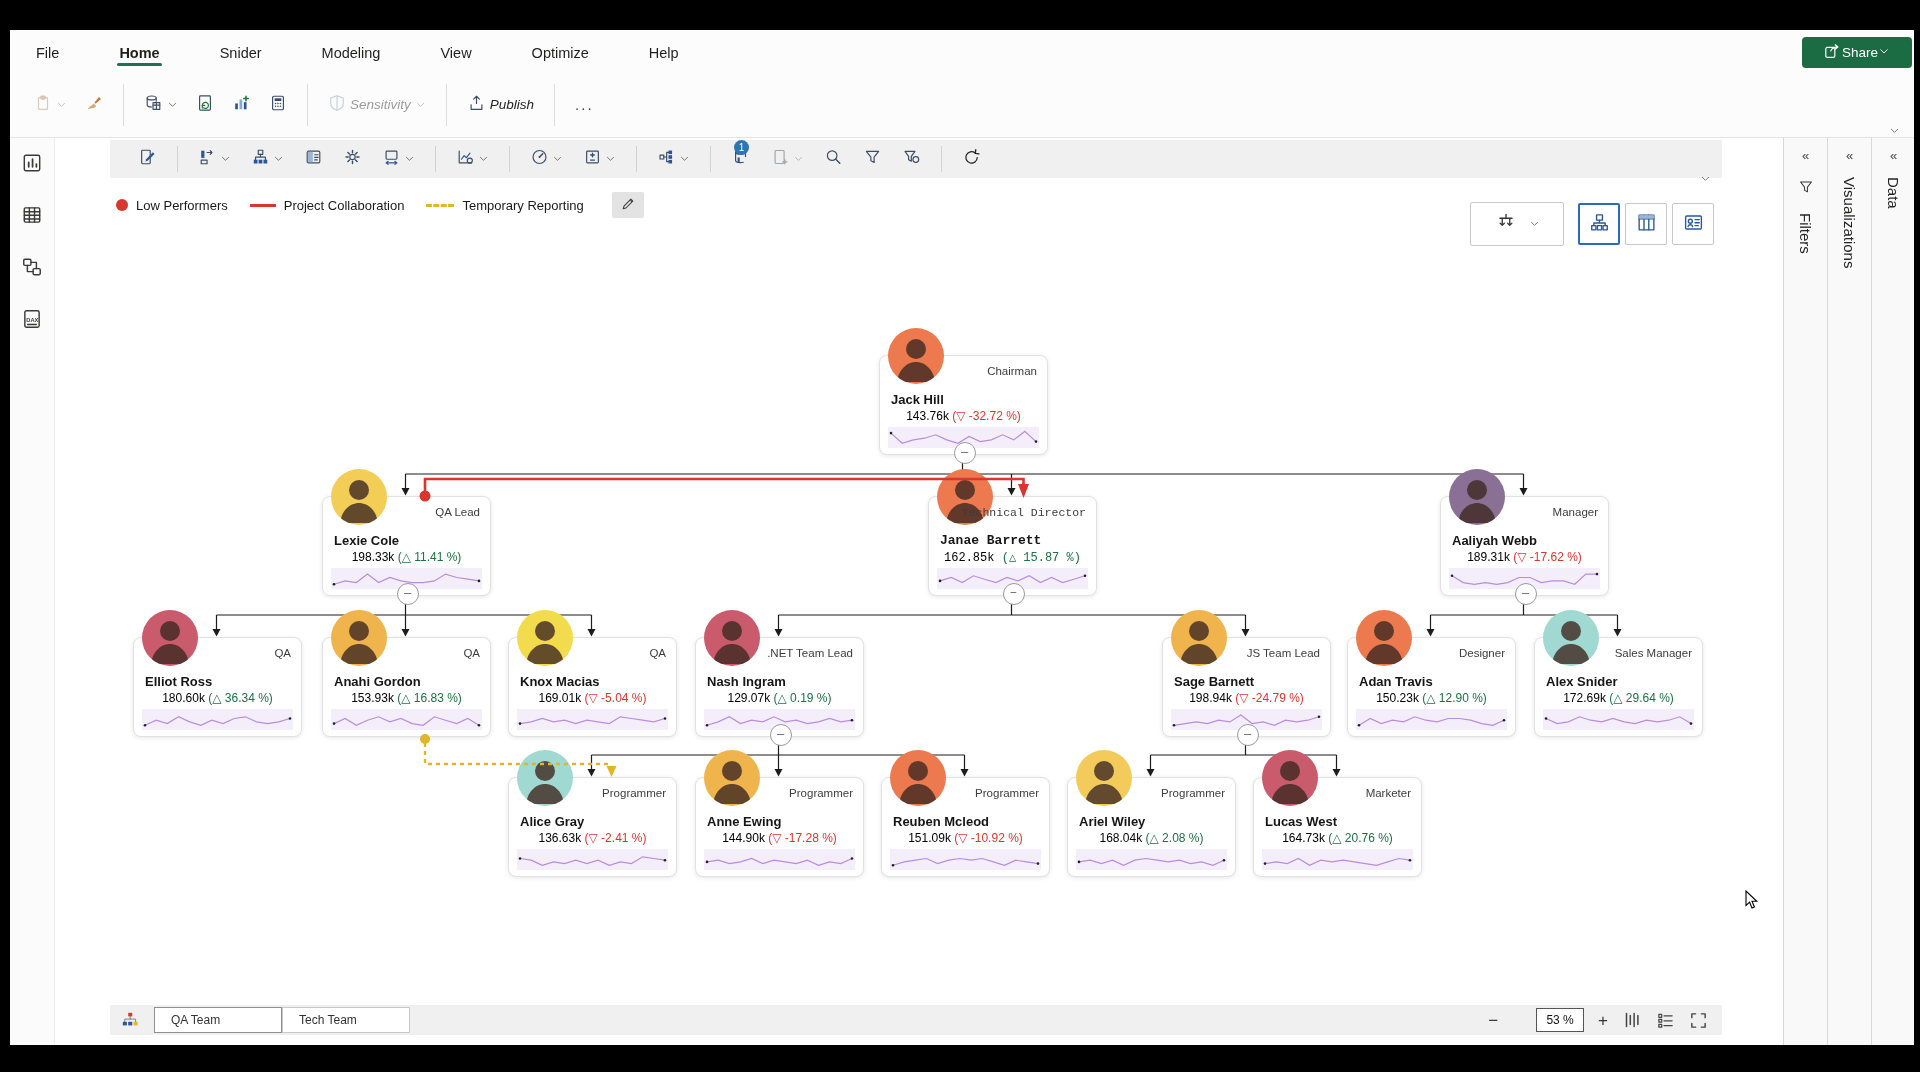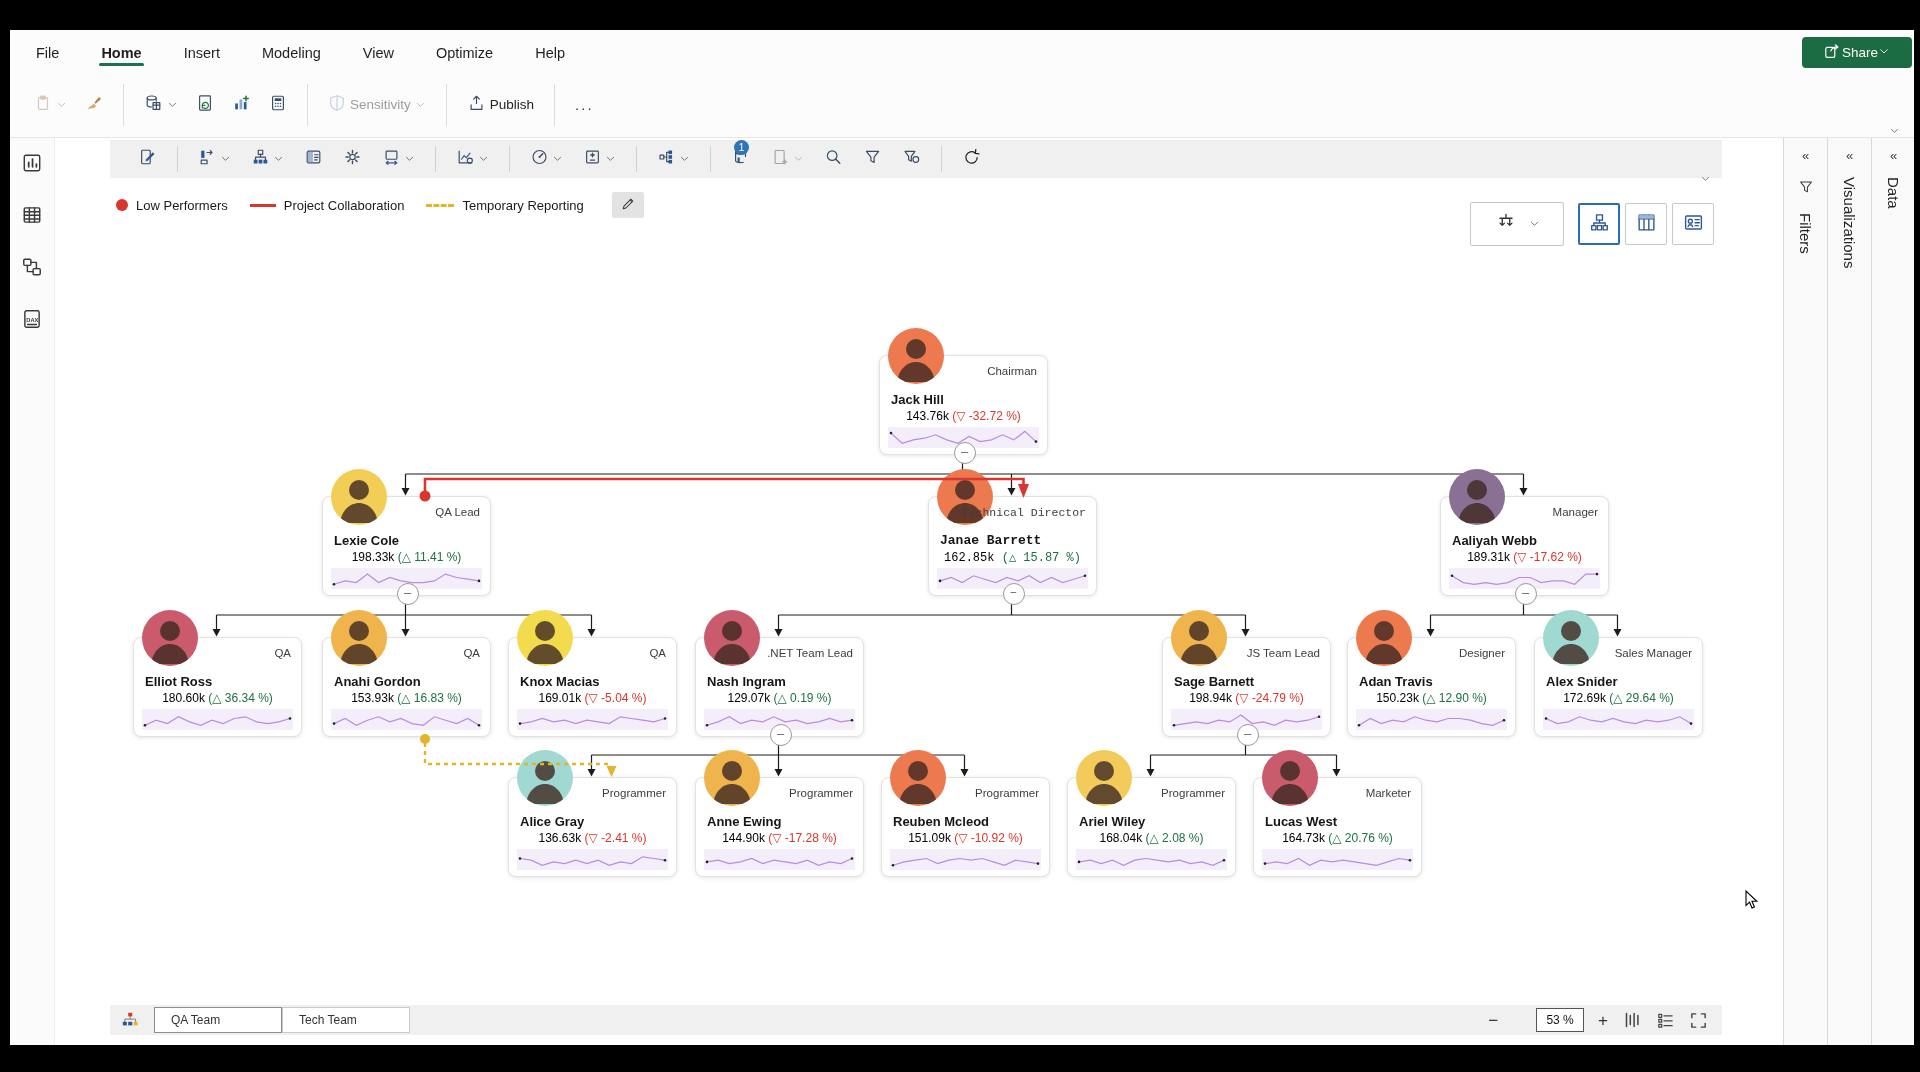--- a/index.html
+++ b/index.html
@@ -1,31 +1,31 @@
 <!DOCTYPE html>
 <html><head>
 <meta charset="utf-8">
 <style>
   html,body{margin:0;padding:0;background:#000;width:1920px;height:1072px;overflow:hidden;
     font-family:"Liberation Sans","DejaVu Sans",sans-serif;-webkit-font-smoothing:antialiased;}
   .screen{position:absolute;left:10px;top:30px;width:1904px;height:1015px;background:#fff;overflow:hidden;}
   
   .menubar{position:absolute;left:0;top:0;width:100%;height:42px;background:#fcfcfc;}
-  .menu-items{position:absolute;left:24px;top:0;height:42px;display:flex;gap:38px;align-items:center;}
+  .menu-items{position:absolute;left:24px;top:0;height:42px;display:flex;gap:56px;align-items:center;}
   .menu-item{font-size:14.5px;color:#201f1e;cursor:pointer;padding:9px 2px 6px 2px;position:relative;}
   .menu-item.active{font-weight:bold;}
   .menu-item.active::after{content:"";position:absolute;left:0;right:0;bottom:1px;height:3px;background:#1f6f54;border-radius:2px;}
   .share-btn{position:absolute;right:2px;top:7px;width:110px;height:31px;background:#1b6c43;border:none;border-radius:4px;
     color:#fff;font-size:13.5px;display:flex;align-items:center;justify-content:center;cursor:pointer;font-family:inherit;}
   
   .ribbon{position:absolute;left:0;top:42px;width:100%;height:66px;background:#fcfcfc;border-bottom:1px solid #e4e4e4;
     display:flex;align-items:center;padding-left:24px;box-sizing:border-box;gap:20px;}
   .rgroup{display:flex;align-items:center;gap:18px;}
   .rsep{width:1px;height:42px;background:#dcdcdc;}
-  .ric{display:flex;align-items:center;gap:4px;color:#3b3a39;cursor:pointer;}
+  .ric{display:flex;align-items:center;gap:4px;color:#3b3a39;cursor:pointer;font-style:italic;}
   .ric .lbl{font-size:13.5px;color:#252423;}
   .disabled{opacity:.45;filter:grayscale(35%);}
   .dots{font-size:15px;letter-spacing:2px;color:#3b3a39;cursor:pointer;}
   .ribbon-collapse{position:absolute;right:14px;top:92px;color:#666;cursor:pointer;}
   
   .leftnav{position:absolute;left:0;top:108px;width:44px;bottom:0;background:#fbfbfb;border-right:1px solid #ececec;}
   .navic{width:30px;height:30px;margin:12px auto 22px auto;display:flex;align-items:center;justify-content:center;cursor:pointer;border-radius:3px;}
   
   .vtoolbar{position:absolute;left:100px;top:110px;width:1612px;height:38px;background:#f0f0f0;
     display:flex;align-items:center;padding-left:28px;box-sizing:border-box;gap:20px;}
@@ -85,21 +85,21 @@
 </style>
 </head>
 <body>
 
 <div class="screen">
 
   <div class="menubar">
     <div class="menu-items" id="menu">
         <div class="menu-item">File</div>
         <div class="menu-item active">Home</div>
-        <div class="menu-item">Insert</div>
+        <div class="menu-item">Snider</div>
         <div class="menu-item">Modeling</div>
         <div class="menu-item">View</div>
         <div class="menu-item">Optimize</div>
         <div class="menu-item">Help</div>
       </div>
     <button class="share-btn">
       <span><svg width="18" height="18" viewBox="0 0 20 20" fill="none" stroke="#fff" stroke-width="1.3" stroke-linecap="round" stroke-linejoin="round">
             <rect x="2" y="6" width="10" height="11" rx="1.5"></rect>
             <path d="M7.5 10 C9 6.5 12.5 5.5 15.5 5.5 M15.5 5.5 l-3-2.4 M15.5 5.5 l-3 2.4"></path>
           </svg></span>

